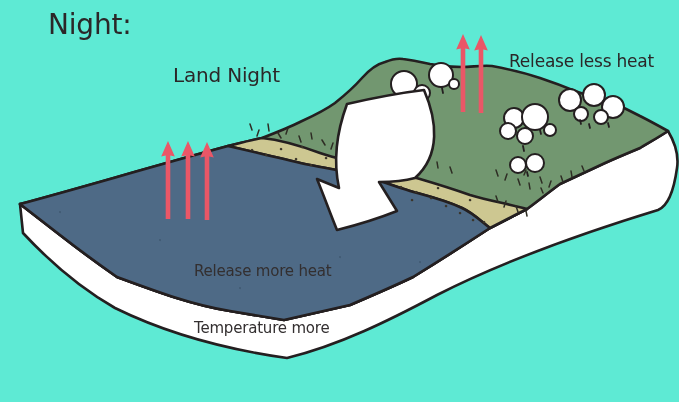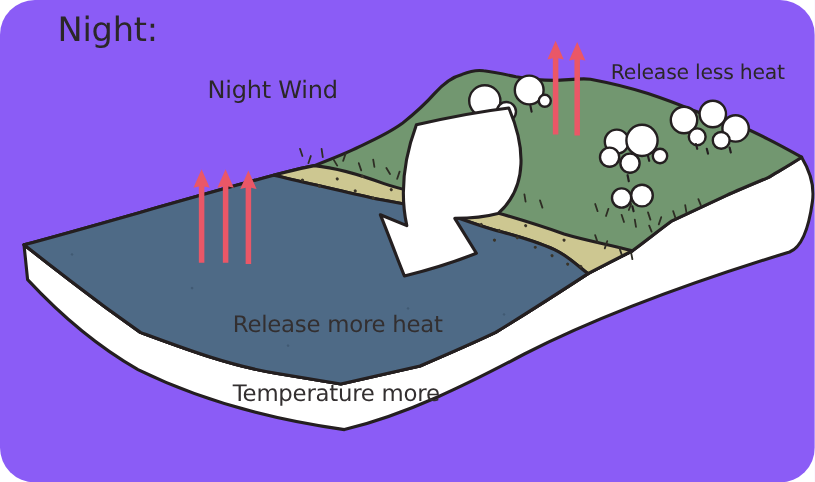--- a/index.html
+++ b/index.html
@@ -1,23 +1,23 @@
 <!DOCTYPE html>
 <html><head>
 <meta charset="utf-8">
 <style>
   html,body{margin:0;padding:0;background:#fff;}
-  #stage{position:relative;width:679px;height:402px;background:#8b5cf6;overflow:hidden;
-         font-family:"DejaVu Sans","Liberation Sans",sans-serif;color:#2b2728;border-radius:29px;}
+  #stage{position:relative;width:679px;height:402px;background:#5eead4;overflow:hidden;
+         font-family:"DejaVu Sans","Liberation Sans",sans-serif;color:#2b2728;}
   #scene{position:absolute;left:0;top:0;}
   .lbl{position:absolute;white-space:pre;letter-spacing:-0.2px;color:#2b2728;}
   #night-title{left:48px;top:8px;font-size:28px;}
   #wind-label{left:173px;top:63px;font-size:20px;}
   #land-annot{left:491px;top:11px;font-size:17px;line-height:20px;margin-left:18px;}
-  #sea-annot{left:194px;top:224px;font-size:19px;line-height:19px;color:#332f30;}
+  #sea-annot{left:194px;top:224px;font-size:15px;line-height:19px;color:#332f30;}
   .face{fill:#ffffff;stroke-width:2.6;stroke-linejoin:round;stroke-linecap:round;}
   .terr{stroke-width:2.6;stroke-linejoin:round;stroke-linecap:round;}
   .tree{fill:#ffffff;stroke-width:2;stroke-linejoin:round;}
   .tuft{fill:none;stroke:#2e2d24;stroke-width:1.5;stroke-linecap:round;}
   .dots{fill:none;stroke:#3a3428;stroke-width:2.4;stroke-linecap:round;}
   .spk{fill:none;stroke:#415a73;stroke-width:2;stroke-linecap:round;}
   .trunk{fill:none;stroke:#241f20;stroke-width:1.8;stroke-linecap:round;}
   .bigarrow{fill:#ffffff;stroke-width:2.6;stroke-linejoin:round;}
 </style>
 </head>
@@ -151,21 +151,21 @@
         <path id="heatArrowSea" d="M -2.3,78 L -2.3,14.5 L -6.8,15.5 L 0,0 L 6.8,15.5 L 2.3,14.5 L 2.3,78 Z" transform="translate(168,141)"></path>
         <use href="#heatArrowSea" transform="translate(20,0)"></use>
         <use href="#heatArrowSea" transform="translate(39,1)"></use>
         <use href="#heatArrowSea" transform="translate(295,-107)"></use>
         <use href="#heatArrowSea" transform="translate(313,-106)"></use>
       </g>
     </g>
   </svg>
 
   <div id="night-title" class="lbl">Night:</div>
-  <div id="wind-label" class="lbl">Night Wind</div>
+  <div id="wind-label" class="lbl">Land Night</div>
   <div id="land-annot" class="lbl">
     <div>Release less heat</div>
   </div>
   <div id="sea-annot" class="lbl">
     <div>Release more heat</div>
     <div>Temperature more</div>
   </div>
 </div>
 
 </body></html>

